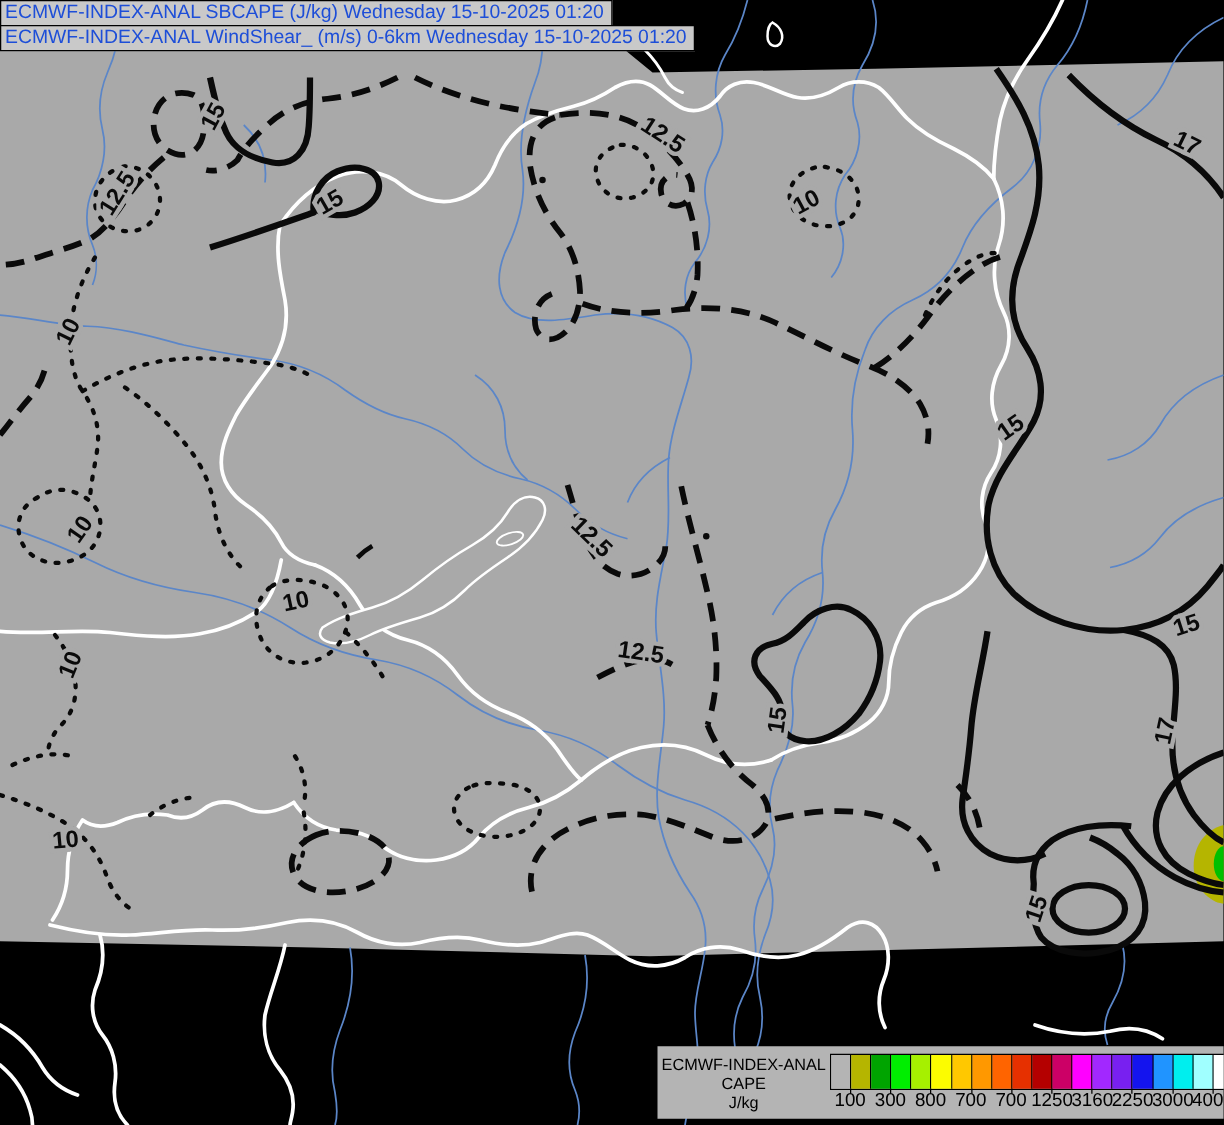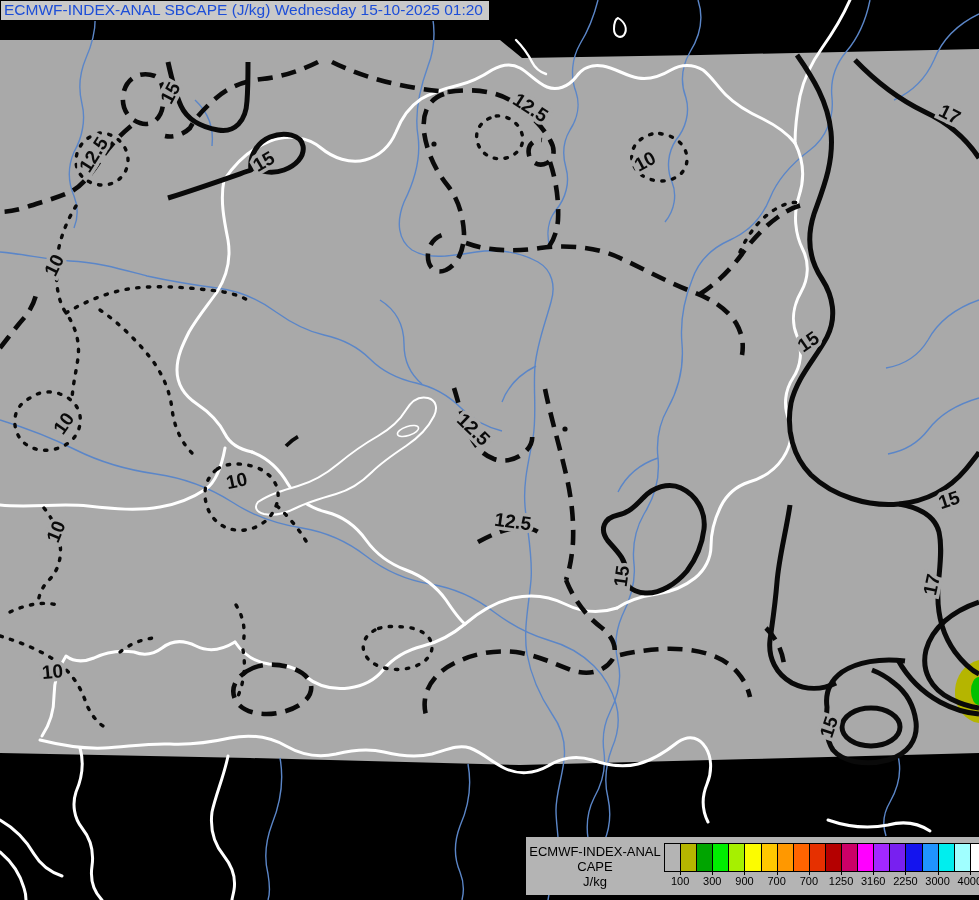--- a/index.html
+++ b/index.html
@@ -17,21 +17,21 @@
 
   
   .legend{position:absolute;left:526px;top:837px;width:551px;height:58px;
           background:#b4b4b4;z-index:6;display:flex;align-items:center;color:#000;}
   .legend-title{width:138px;text-align:center;font-size:13px;line-height:15px;}
   .legend-scale{position:relative;flex:0 0 auto;}
   .cells{display:flex;border:1px solid #000;width:322px;height:27px;box-sizing:content-box;}
   .cell{width:16.1px;height:27px;border-right:1px solid #000;box-sizing:border-box;}
   .cell:last-child{border-right:none;}
   .ticks{display:flex;width:322px;margin-top:1px;}
-  .tick{width:32.2px;text-align:center;font-size:11px;line-height:16px;position:relative;}
+  .tick{width:32.2px;text-align:center;font-size:15px;line-height:16px;position:relative;}
   .tick::before{content:"";position:absolute;left:50%;top:-2px;height:4px;border-left:1px solid #000;}
 </style>
 </head>
 <body>
 
 <div class="stage">
 
   <svg id="map-svg" width="979" height="900" viewBox="0 0 979 900">
 
     <rect x="0" y="0" width="979" height="900" fill="#000"></rect>
@@ -163,20 +163,21 @@
         <text transform="translate(812,347) rotate(-35)" text-anchor="middle" fill="#0a0a0a" stroke="#a9a9a9" stroke-width="7" paint-order="stroke">15</text>
         <text transform="translate(947,120) rotate(26)" text-anchor="middle" fill="#0a0a0a" stroke="#a9a9a9" stroke-width="7" paint-order="stroke">17</text>
         <text transform="translate(951,506) rotate(-18)" text-anchor="middle" fill="#0a0a0a" stroke="#a9a9a9" stroke-width="7" paint-order="stroke">15</text>
         <text transform="translate(938,586) rotate(-78)" text-anchor="middle" fill="#0a0a0a" stroke="#a9a9a9" stroke-width="7" paint-order="stroke">17</text>
         <text transform="translate(628,577) rotate(-82)" text-anchor="middle" fill="#0a0a0a" stroke="#a9a9a9" stroke-width="7" paint-order="stroke">15</text>
         <text transform="translate(835,729) rotate(-72)" text-anchor="middle" fill="#0a0a0a" stroke="#a9a9a9" stroke-width="7" paint-order="stroke">15</text>
       </g>
   </svg>
 
   <div class="hdr hdr1">ECMWF-INDEX-ANAL SBCAPE (J/kg) Wednesday 15-10-2025 01:20</div>
+  <div class="hdr hdr2">ECMWF-INDEX-ANAL WindShear_ (m/s) 0-6km Wednesday 15-10-2025 01:20</div>
 
   <div class="legend">
     <div class="legend-title">
       <div>ECMWF-INDEX-ANAL</div>
       <div>CAPE</div>
       <div>J/kg</div>
     </div>
     <div class="legend-scale">
       <div class="cells" id="legend-cells">
           <div class="cell" style="background: rgb(180, 180, 180);"></div>
@@ -196,21 +197,21 @@
           <div class="cell" style="background: rgb(120, 32, 240);"></div>
           <div class="cell" style="background: rgb(20, 20, 238);"></div>
           <div class="cell" style="background: rgb(32, 148, 255);"></div>
           <div class="cell" style="background: rgb(0, 238, 238);"></div>
           <div class="cell" style="background: rgb(160, 255, 255);"></div>
           <div class="cell" style="background: rgb(255, 255, 255);"></div>
         </div>
       <div class="ticks" id="legend-ticks">
           <div class="tick">100</div>
           <div class="tick">300</div>
-          <div class="tick">900</div>
+          <div class="tick">800</div>
           <div class="tick">700</div>
           <div class="tick">700</div>
           <div class="tick">1250</div>
           <div class="tick">3160</div>
           <div class="tick">2250</div>
           <div class="tick">3000</div>
           <div class="tick">4000</div>
         </div>
     </div>
   </div>

